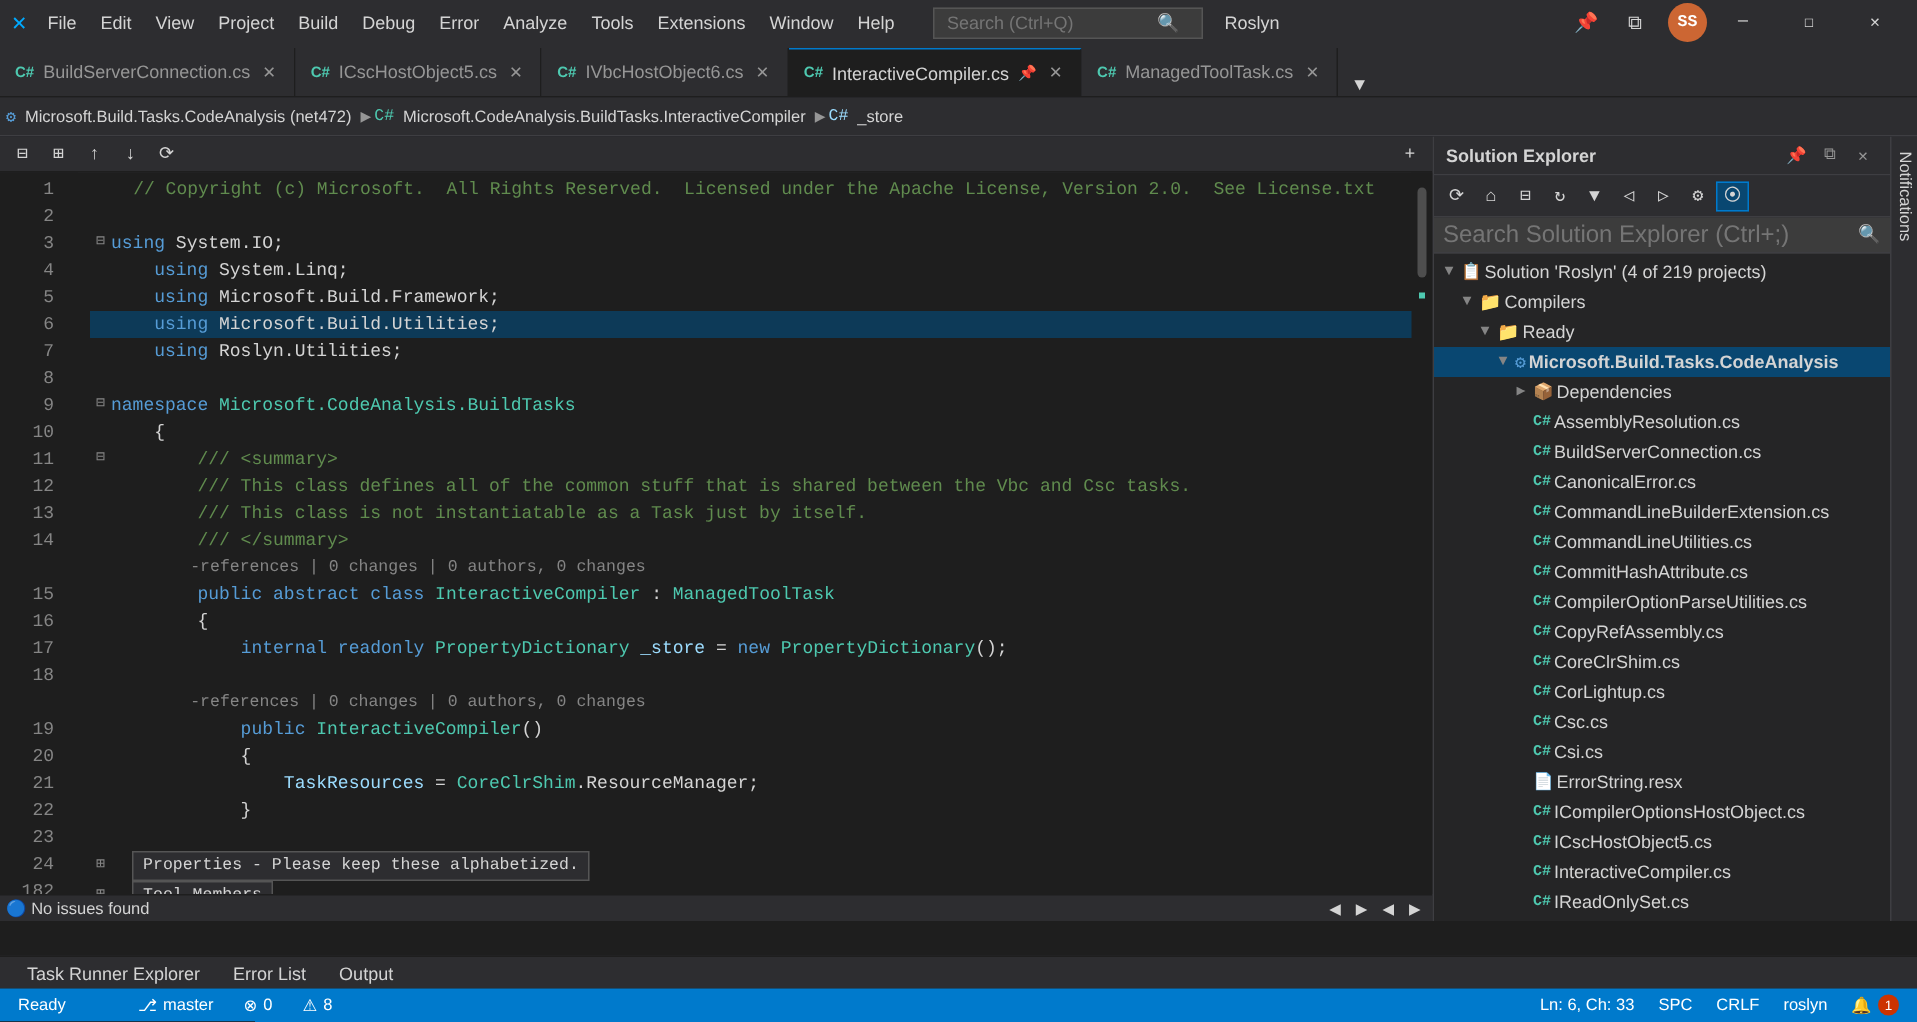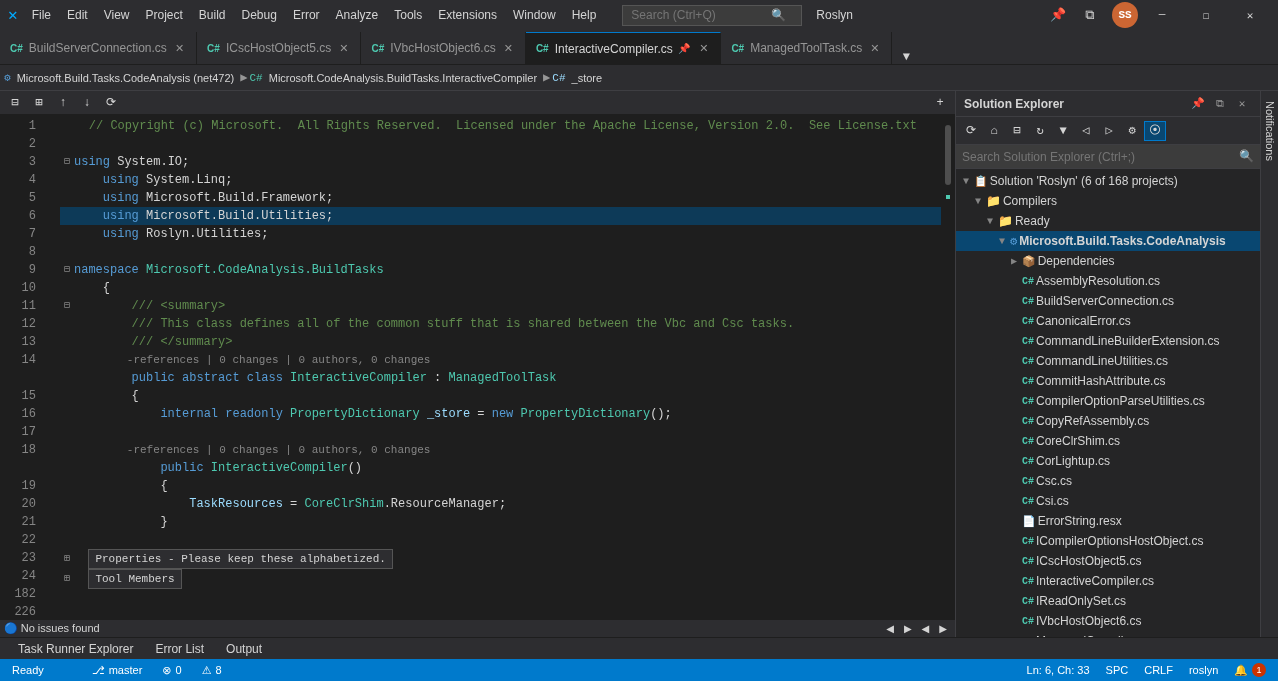--- a/index.html
+++ b/index.html
@@ -50,21 +50,21 @@
 
     
     #editor-scrollbar { width: 14px; background: #2d2d30; display: flex; flex-direction: column; align-items: center; flex-shrink: 0; }
 
     
     #status-bar { height: 22px; background: #007acc; display: flex; align-items: center; padding: 0 8px; gap: 12px; flex-shrink: 0; font-size: 11px; color: white; font-family: 'Segoe UI', sans-serif; }
     .status-item { display: flex; align-items: center; gap: 4px; cursor: pointer; padding: 0 4px; }
     .status-right { margin-left: auto; display: flex; gap: 8px; }
 
     
-    #bottom-bar { height: 22px; background: #2d2d30; display: flex; align-items: center; padding: 0 8px; gap: 2px; flex-shrink: 0; border-top: 1px solid #1e1e1e; }
+    #bottom-bar { height: 22px; background: #2d2d30; display: flex; align-items: center; padding: 0 8px; gap: 2px; flex-shrink: 0; border-top: 1px solid #1e1e1e; margin-top: 23px; }
     .bottom-tab { color: #d4d4d4; padding: 2px 10px; font-size: 12px; cursor: pointer; font-family: 'Segoe UI', sans-serif; }
     #ready-bar { height: 22px; background: #007acc; display: flex; align-items: center; padding: 0 12px; flex-shrink: 0; }
     #ready-text { color: white; font-size: 11px; font-family: 'Segoe UI', sans-serif; }
 
     
     #solution-explorer { width: 305px; background: #252526; border-left: 1px solid #3e3e42; display: flex; flex-direction: column; flex-shrink: 0; }
     #se-header { height: 26px; background: #2d2d30; display: flex; align-items: center; padding: 0 8px; border-bottom: 1px solid #3e3e42; }
     #se-title { color: #d4d4d4; font-size: 12px; font-family: 'Segoe UI', sans-serif; font-weight: 600; flex: 1; }
     .se-btn { width: 20px; height: 20px; display: flex; align-items: center; justify-content: center; cursor: pointer; color: #969696; font-size: 11px; }
     #se-toolbar { height: 28px; background: #2d2d30; display: flex; align-items: center; padding: 0 4px; gap: 1px; border-bottom: 1px solid #3e3e42; }
@@ -250,20 +250,23 @@
         </div>
 
         <div class="code-line">
           <span class="fold-btn">⊟</span><span class="cm">        /// &lt;summary&gt;</span>
         </div>
 
         <div class="code-line">
           <span style="display:inline-block;width:14px;"></span><span class="cm">        /// This class defines all of the common stuff that is shared between the Vbc and Csc tasks.</span>
         </div>
 
+        <div class="code-line">
+          <span style="display:inline-block;width:14px;"></span><span class="cm">        /// This class is not instantiatable as a Task just by itself.</span>
+        </div>
 
         <div class="code-line">
           <span style="display:inline-block;width:14px;"></span><span class="cm">        /// &lt;/summary&gt;</span>
         </div>
 
         <div class="code-line">
           <span style="display:inline-block;width:14px;"></span><span class="ref-hint">        -references | 0 changes | 0 authors, 0 changes</span>
         </div>
 
         <div class="code-line">
@@ -348,30 +351,30 @@
       <div class="editor-tool-btn">⊟</div>
       <div class="editor-tool-btn">↻</div>
       <div class="editor-tool-btn">▼</div>
       <div class="editor-tool-btn">◁</div>
       <div class="editor-tool-btn">▷</div>
       <div class="editor-tool-btn">⚙</div>
       <div class="editor-tool-btn" style="background:#094771;border-color:#007acc;">⦿</div>
     </div>
 
     <div id="se-search">
-      <input type="text" style="font-size: 12px;" placeholder="Search Solution Explorer (Ctrl+;)">
+      <input type="text" style="font-size: 16px;" placeholder="Search Solution Explorer (Ctrl+;)">
       <span style="color:#858585;">🔍</span>
     </div>
 
     <div id="se-tree">
 
       <div class="tree-item">
         <span class="tree-chevron">▼</span>
         <span style="font-size:11px;color:#d4d4d4;">📋</span>
-        <span class="tree-label">Solution 'Roslyn' (6 of 168 projects)</span>
+        <span class="tree-label">Solution 'Roslyn' (4 of 219 projects)</span>
       </div>
 
       <div class="tree-item indent-1">
         <span class="tree-chevron">▼</span>
         <span>📁</span>
         <span class="tree-label">Compilers</span>
       </div>
 
       <div class="tree-item indent-2">
         <span class="tree-chevron">▼</span>

